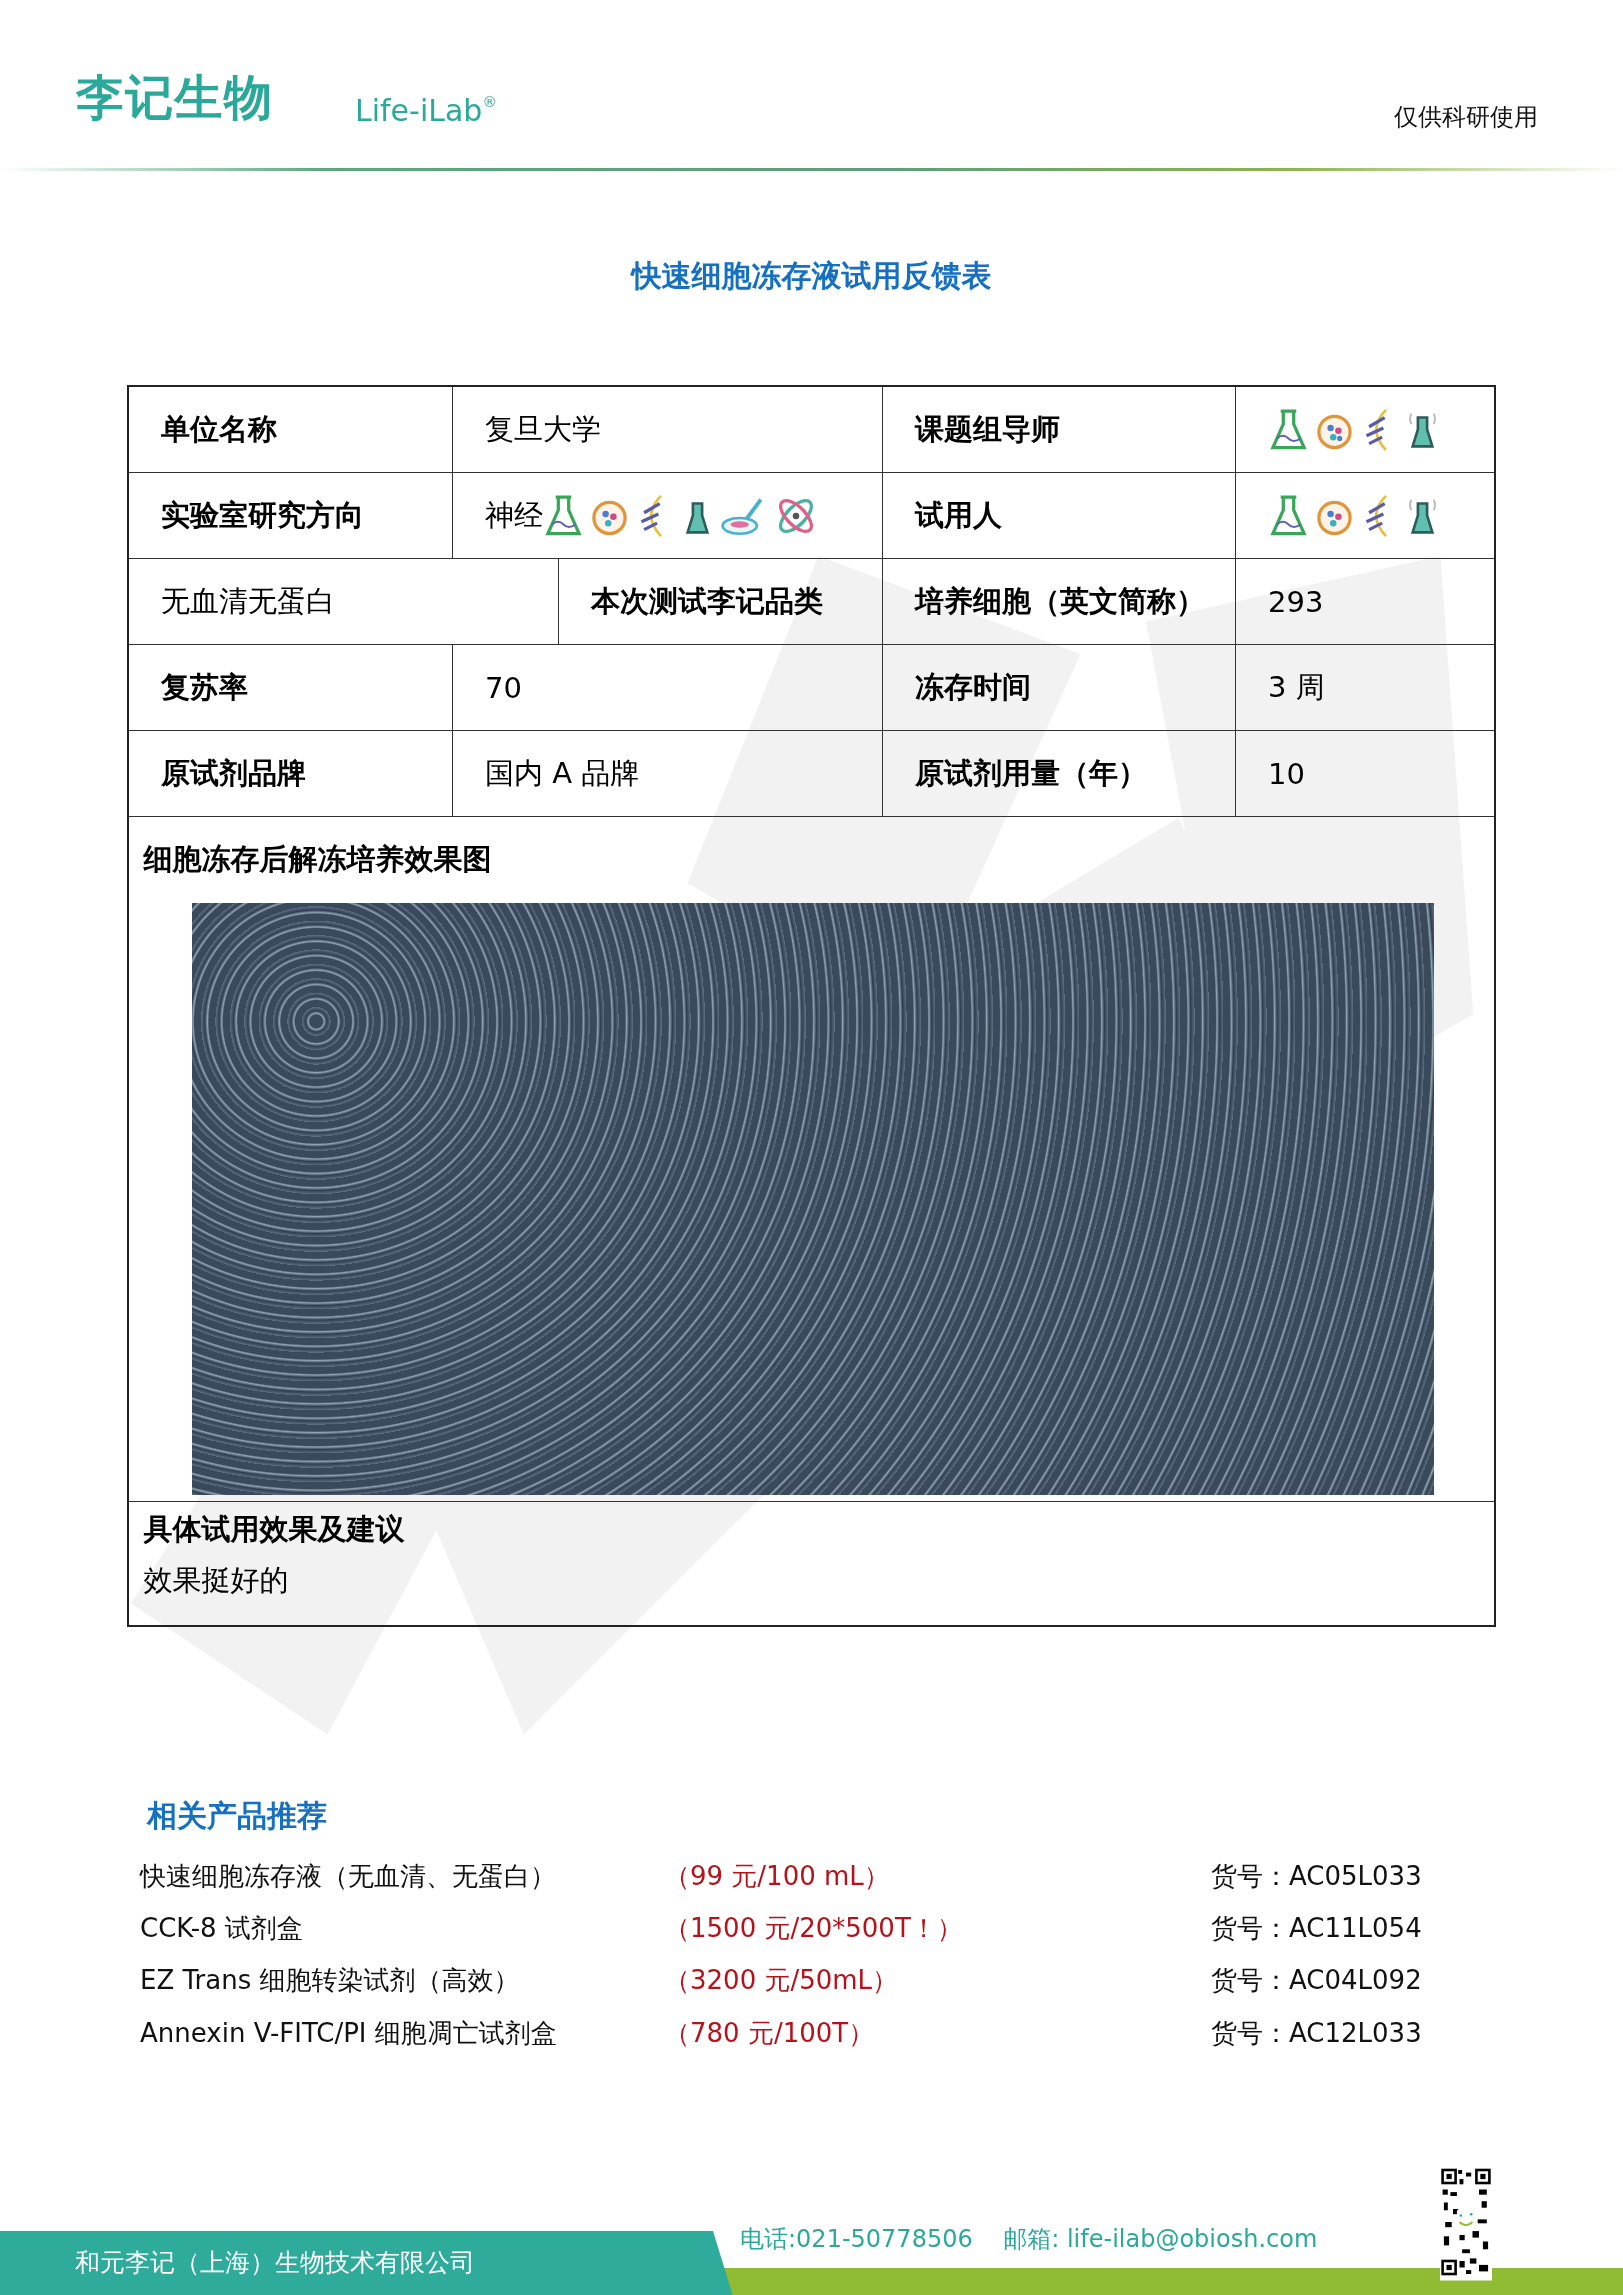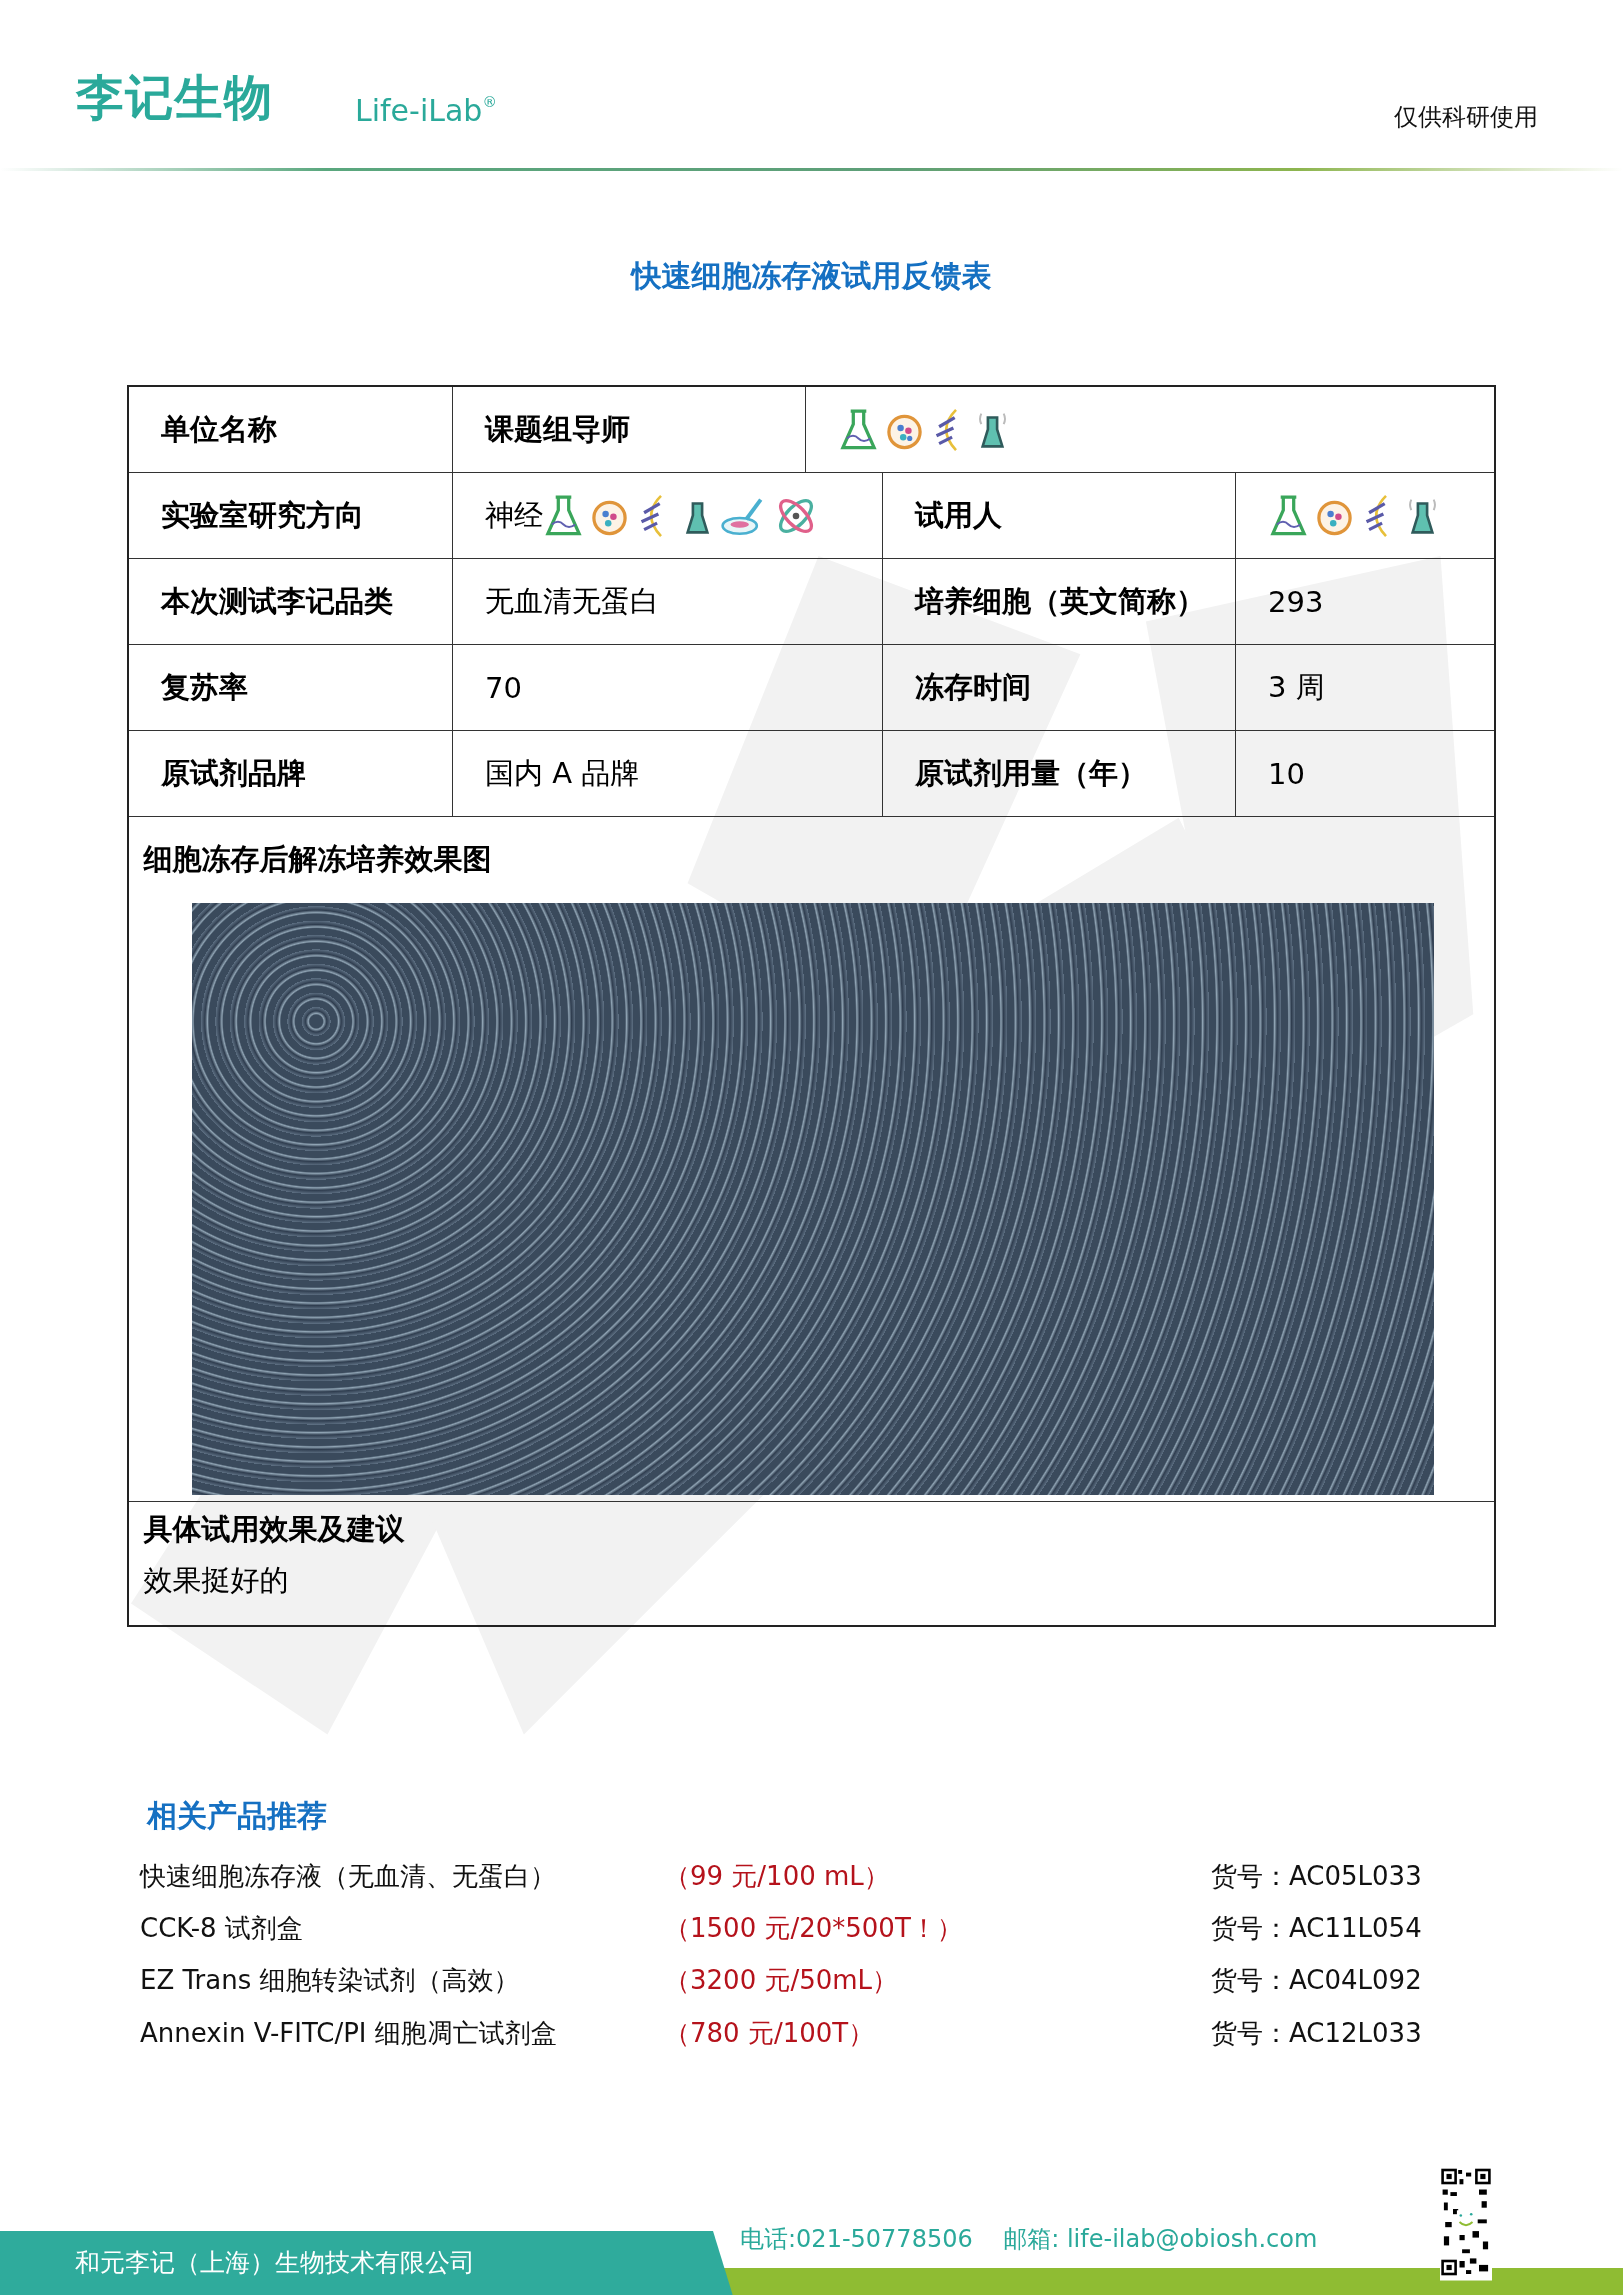--- a/index.html
+++ b/index.html
@@ -73,20 +73,21 @@
 <div class="logo-cn">李记生物</div>
 <div class="logo-en"><span>Life-iLab</span><sup>®</sup></div>
 <div class="research-only">仅供科研使用</div>
 <div class="header-rule"></div>
 
 <div class="doc-title">快速细胞冻存液试用反馈表</div>
 
 <div class="form-table">
   <div class="row">
     <div class="cell c1">单位名称</div>
+    <div class="cell c2">复旦大学</div>
     <div class="cell c3">课题组导师</div>
     <div class="cell c4">
       <div class="icons">
         <svg width="39" height="46" viewBox="0 0 60 70">
             <path d="M18 6h24M22 6v20L6 62h48L38 26V6" fill="none" stroke="#3aa65a" stroke-width="5"></path>
             <path d="M12 48q10-8 18 0t18 0" fill="none" stroke="#6060b0" stroke-width="3"></path>
           </svg>
         <svg width="39" height="46" viewBox="0 0 60 70">
             <circle cx="30" cy="38" r="24" fill="#fdf3e6" stroke="#e0953a" stroke-width="5"></circle>
             <circle cx="24" cy="32" r="5" fill="#4a7fd0"></circle>
@@ -157,22 +158,22 @@
             <path d="M14 30l24-14M10 44l26-12M14 56l20-10" stroke="#5a5aa8" stroke-width="5"></path>
           </svg>
         <svg width="33" height="46" viewBox="0 0 50 70">
             <path d="M18 16h14v18l8 26H10l8-26z" fill="#5fc0b0" stroke="#2f5b5b" stroke-width="4"></path>
             <path d="M8 10q-4 8 0 16M42 10q4 8 0 16" fill="none" stroke="#bbb" stroke-width="3"></path>
           </svg>
       </div>
     </div>
   </div>
   <div class="row">
+    <div class="cell c2">无血清无蛋白</div>
     <div class="cell c1">本次测试李记品类</div>
-    <div class="cell c2">无血清无蛋白</div>
     <div class="cell c3">培养细胞（英文简称）</div>
     <div class="cell c4">293</div>
   </div>
   <div class="row">
     <div class="cell c1">复苏率</div>
     <div class="cell c2">70</div>
     <div class="cell c3">冻存时间</div>
     <div class="cell c4">3 周</div>
   </div>
   <div class="row">

